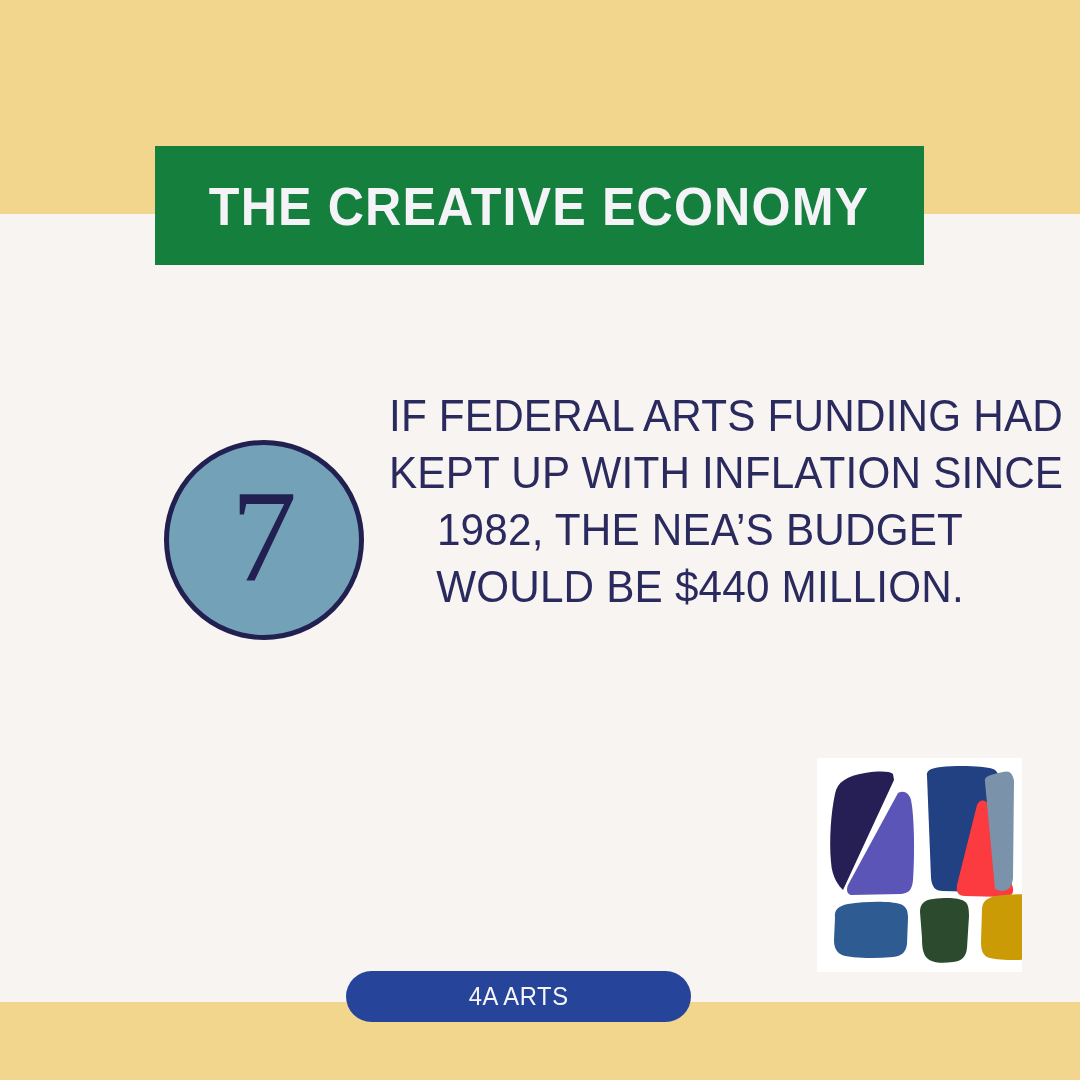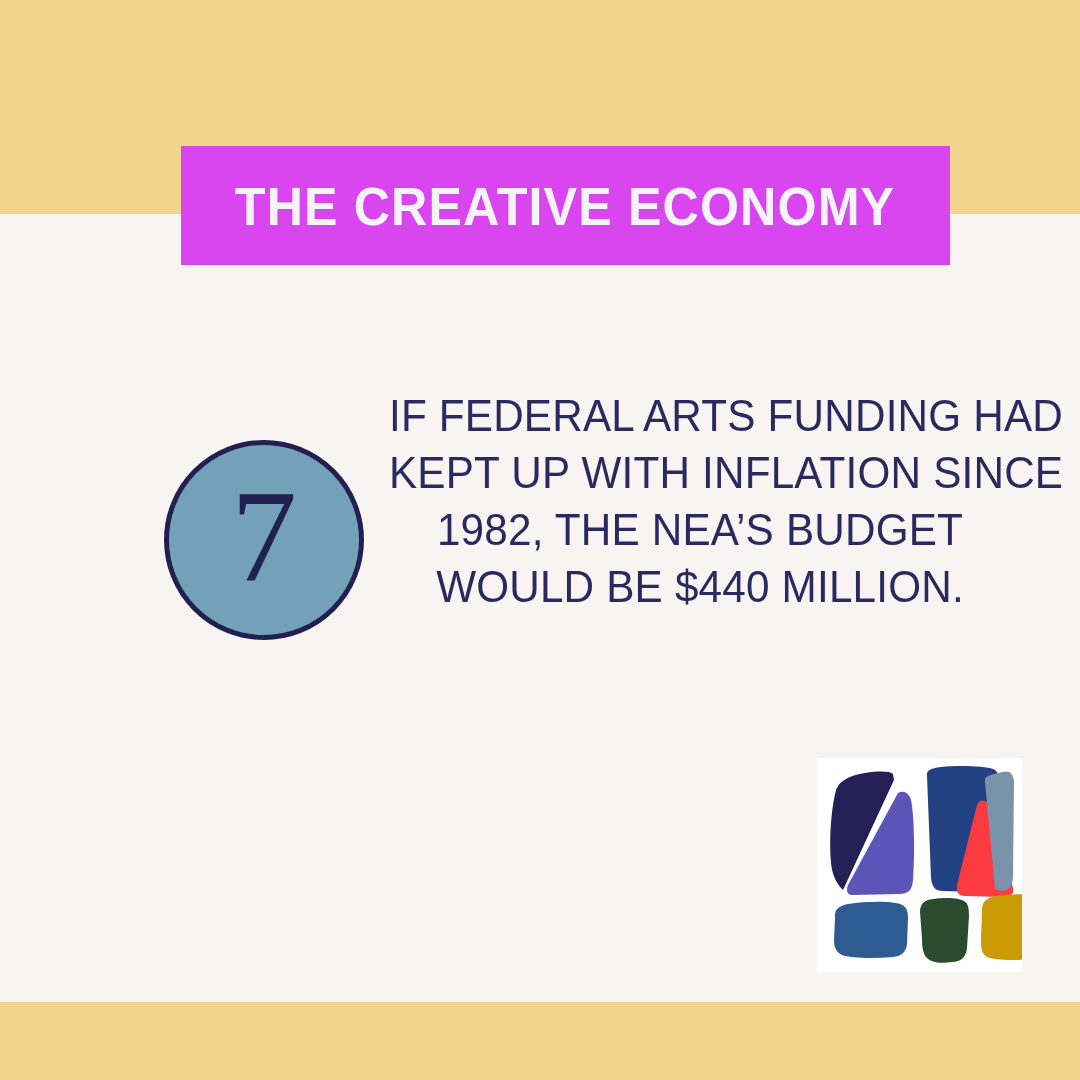--- a/index.html
+++ b/index.html
@@ -47,25 +47,24 @@
     background: #f8f4f1;
   }
 
   
   .title-bar {
     position: absolute;
     left: 155px;
     top: 146px;
     width: 769px;
     height: 119px;
-    background: #d946ef;
+    background: #15803d;
     display: flex;
     align-items: center;
     justify-content: center;
-    margin-left: 26px;
   }
   .title-text {
     color: #f4f3f8;
     font-family: "Liberation Sans", sans-serif;
     font-size: 54px;
     font-weight: 700;
     letter-spacing: 1.2px;
     line-height: 1;
     transform: scaleX(0.93);
     white-space: nowrap;
@@ -186,14 +185,17 @@
       <path fill="#5B55B8" d="M81 35 C86 32, 92 34, 94 42 C97 56, 98 92, 96 122 C95 132, 92 135, 84 136 L34 137 C30 136, 29 132, 31 127 Z"></path>
       <path fill="#224182" d="M110 18 C109 13, 113 10, 124 9 C142 7, 168 8, 176 11 C181 13, 182 17, 181 24 L177 124 C176 131, 172 134, 163 134 L126 133 C118 133, 115 129, 114 120 Z"></path>
       <path fill="#FC3B40" d="M160 47 C163 41, 169 41, 172 48 L196 130 C197 136, 194 139, 186 139 L148 138 C141 138, 139 134, 140 127 Z"></path>
       <path fill="#7A93AB" d="M186 14 C192 12, 196 15, 197 23 L196 120 C195 129, 191 133, 184 133 L178 131 L168 24 C167 18, 172 17, 186 14 Z"></path>
       <path fill="#2E5C92" d="M18 160 C17 152, 21 148, 31 146 C50 143, 74 143, 83 146 C89 148, 91 152, 91 160 L90 186 C89 194, 85 198, 76 199 C56 201, 33 200, 25 197 C19 194, 17 189, 17 182 Z"></path>
       <path fill="#2C4A2E" d="M103 154 C103 146, 107 142, 116 141 C131 139, 142 140, 147 143 C151 145, 152 150, 152 158 L150 190 C149 199, 145 203, 136 204 C122 206, 113 204, 109 199 C106 195, 105 189, 105 180 Z"></path>
       <path fill="#CB9B06" d="M165 152 C165 144, 169 140, 179 138 C197 135, 219 136, 228 139 L229 142 L228 188 C227 196, 223 200, 214 201 C196 203, 177 202, 170 199 C165 196, 164 191, 164 183 Z"></path>
     </svg>
   </div>
 
+  <div class="footer-pill">
+    <span class="footer-pill-label">4A ARTS</span>
+  </div>
 
 </div>
 
 </body></html>

